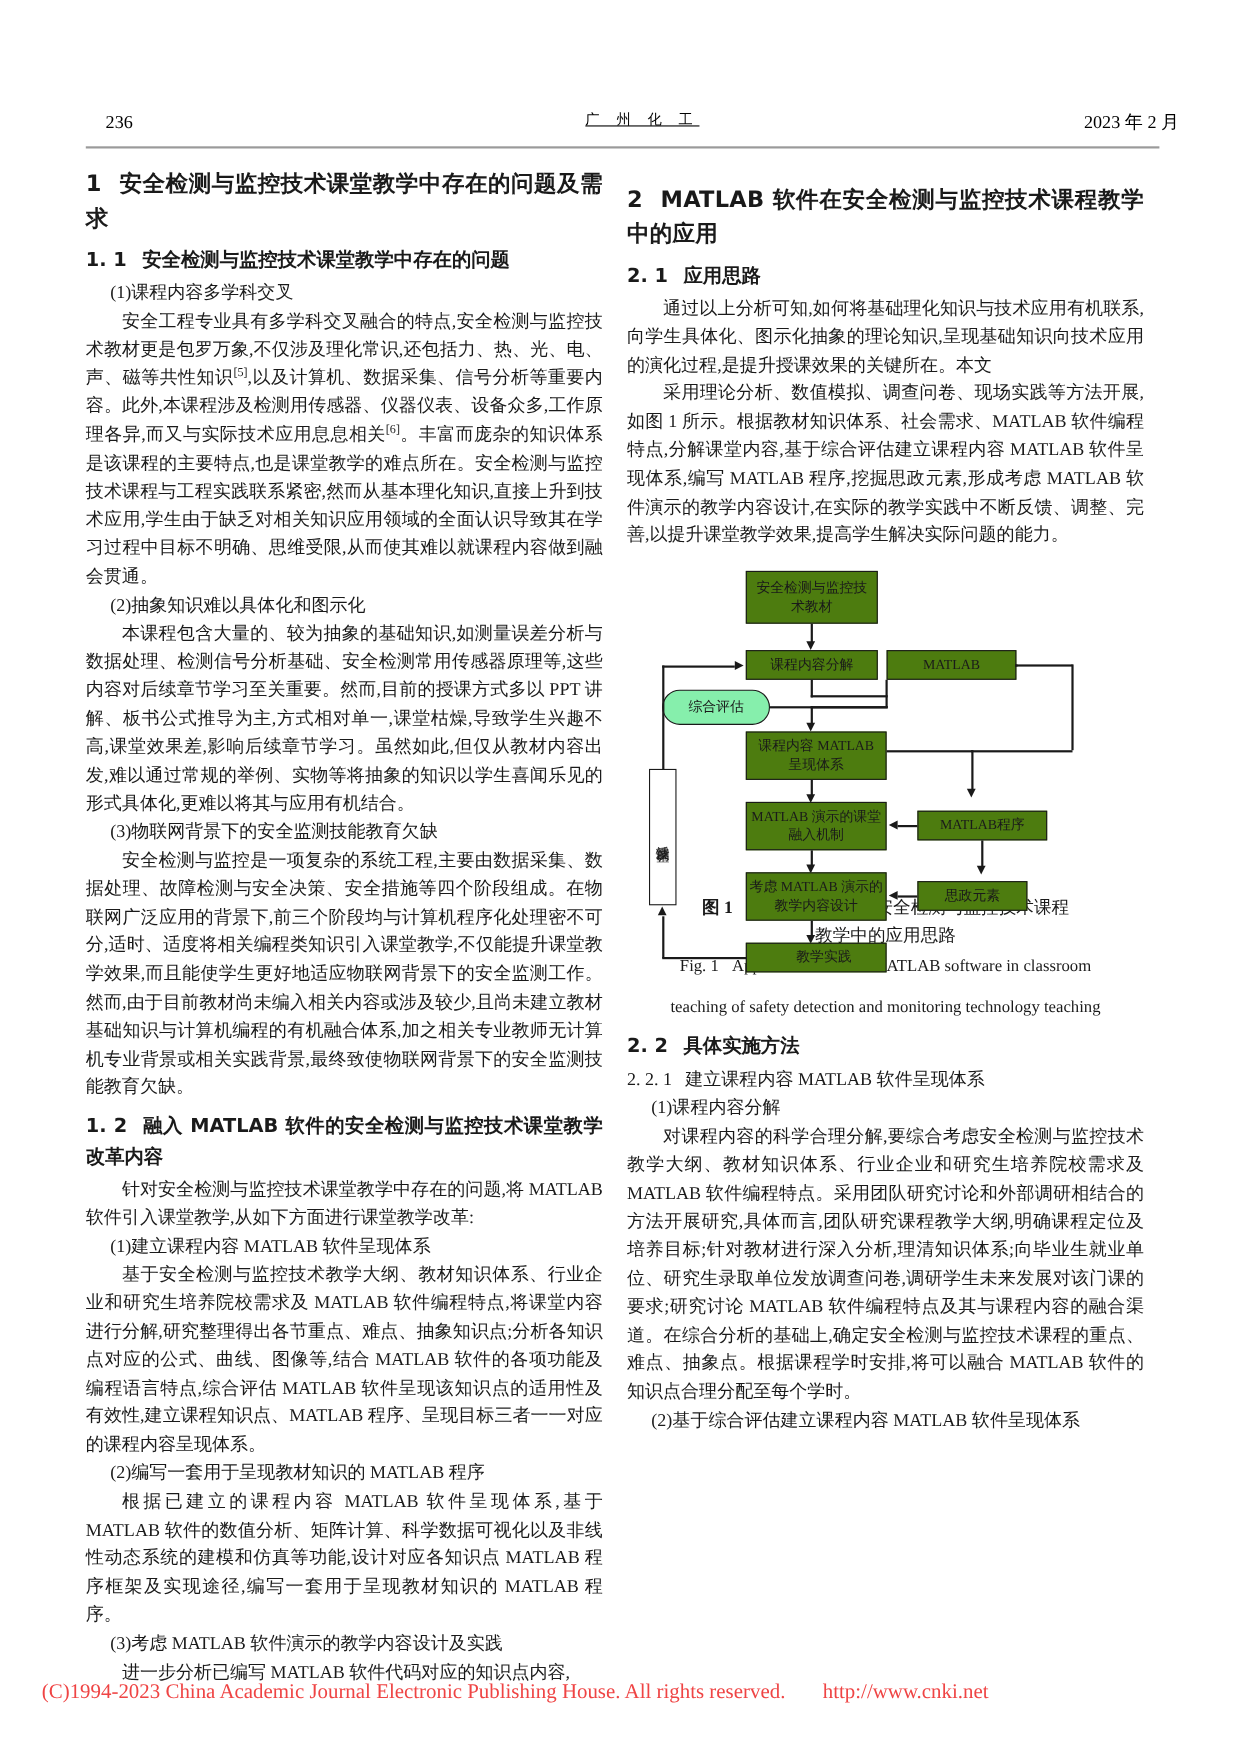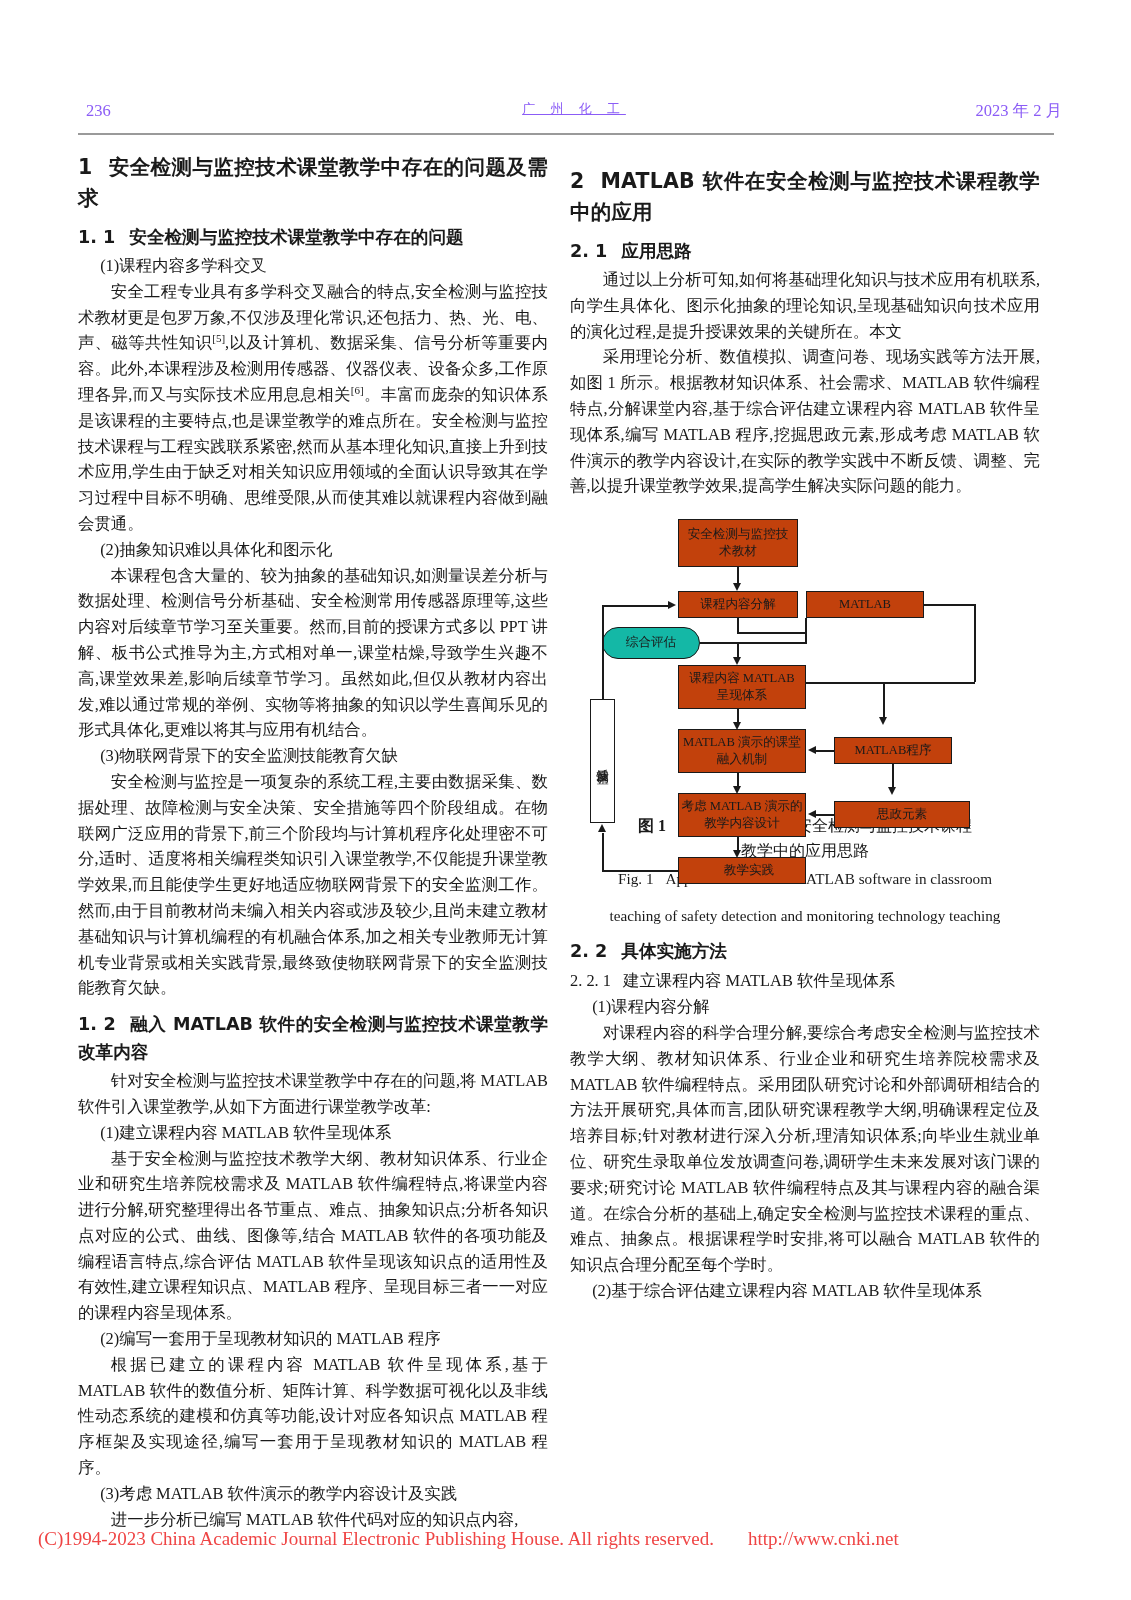--- a/index.html
+++ b/index.html
@@ -19,29 +19,29 @@
   .page {
     position: absolute;
     left: 0; top: 0;
     width: 1131px;
     height: 1600px;
   }
 
   
   .runhead {
     position: absolute;
-    left: 86px;
+    left: 96px;
     top: 100px;
     width: 976px;
     height: 30px;
     display: flex;
     align-items: baseline;
     justify-content: space-between;
     font-size: 16.5px;
-    color: #8b5cf6;
+    color: #000000;
   }
   .runhead-journal {
     letter-spacing: 6px;
     font-size: 13px;
     position: absolute;
     left: 50%;
     transform: translateX(-50%);
     white-space: nowrap;
     text-decoration: underline;
   }
@@ -110,36 +110,36 @@
   
   .figure {
     position: relative;
     margin: 16px 0 0 0;
     width: 470px;
     height: 292px;
   }
   .fc-box {
     position: absolute;
     border: 1.4px solid #1a1a1a;
-    background: #c2410c;
+    background: #4d7c0f;
     box-sizing: border-box;
     display: flex;
     align-items: center;
     justify-content: center;
     text-align: center;
     font-size: 12.6px;
     line-height: 17px;
     font-family: "Liberation Serif", serif;
     padding: 1px 2px;
   }
   .fc-oval {
     position: absolute;
     border: 1.4px solid #1a1a1a;
     border-radius: 26px;
-    background: #14b8a6;
+    background: #86efac;
     box-sizing: border-box;
     display: flex;
     align-items: center;
     justify-content: center;
     font-size: 12.6px;
   }
   .fc-vert {
     position: absolute;
     border: 1.4px solid #1a1a1a;
     background: #fff;
@@ -333,21 +333,21 @@
       <div class="fc-line" style="left:322px; top:249px; width:2.2px; height:26px;"></div>
       <div class="fc-arrow arr-down" style="left:318px; top:272px;"></div>
 
       <div class="fc-line" style="left:167px; top:258px; width:1.6px; height:16px;"></div>
       <div class="fc-arrow arr-down" style="left:163px; top:271px;"></div>
 
       <div class="fc-box" style="left:108px; top:278px; width:128px; height:44px;">
         <span>考虑 MATLAB 演示的<br>教学内容设计</span>
       </div>
 
-      <div class="fc-box" style="left:264px; top:286px; width:136px; height:27px;">
+      <div class="fc-box" style="left:264px; top:286px; width:100px; height:27px;">
         <span>思政元素</span>
       </div>
       <div class="fc-line" style="left:246px; top:299px; width:18px; height:1.6px;"></div>
       <div class="fc-arrow arr-left" style="left:238px; top:295px;"></div>
 
       <div class="fc-line" style="left:167px; top:322px; width:1.6px; height:16px;"></div>
       <div class="fc-arrow arr-down" style="left:163px; top:335px;"></div>
 
       <div class="fc-box" style="left:108px; top:342px; width:128px; height:27px;padding-left:16px;">
         <span>教学实践</span>

